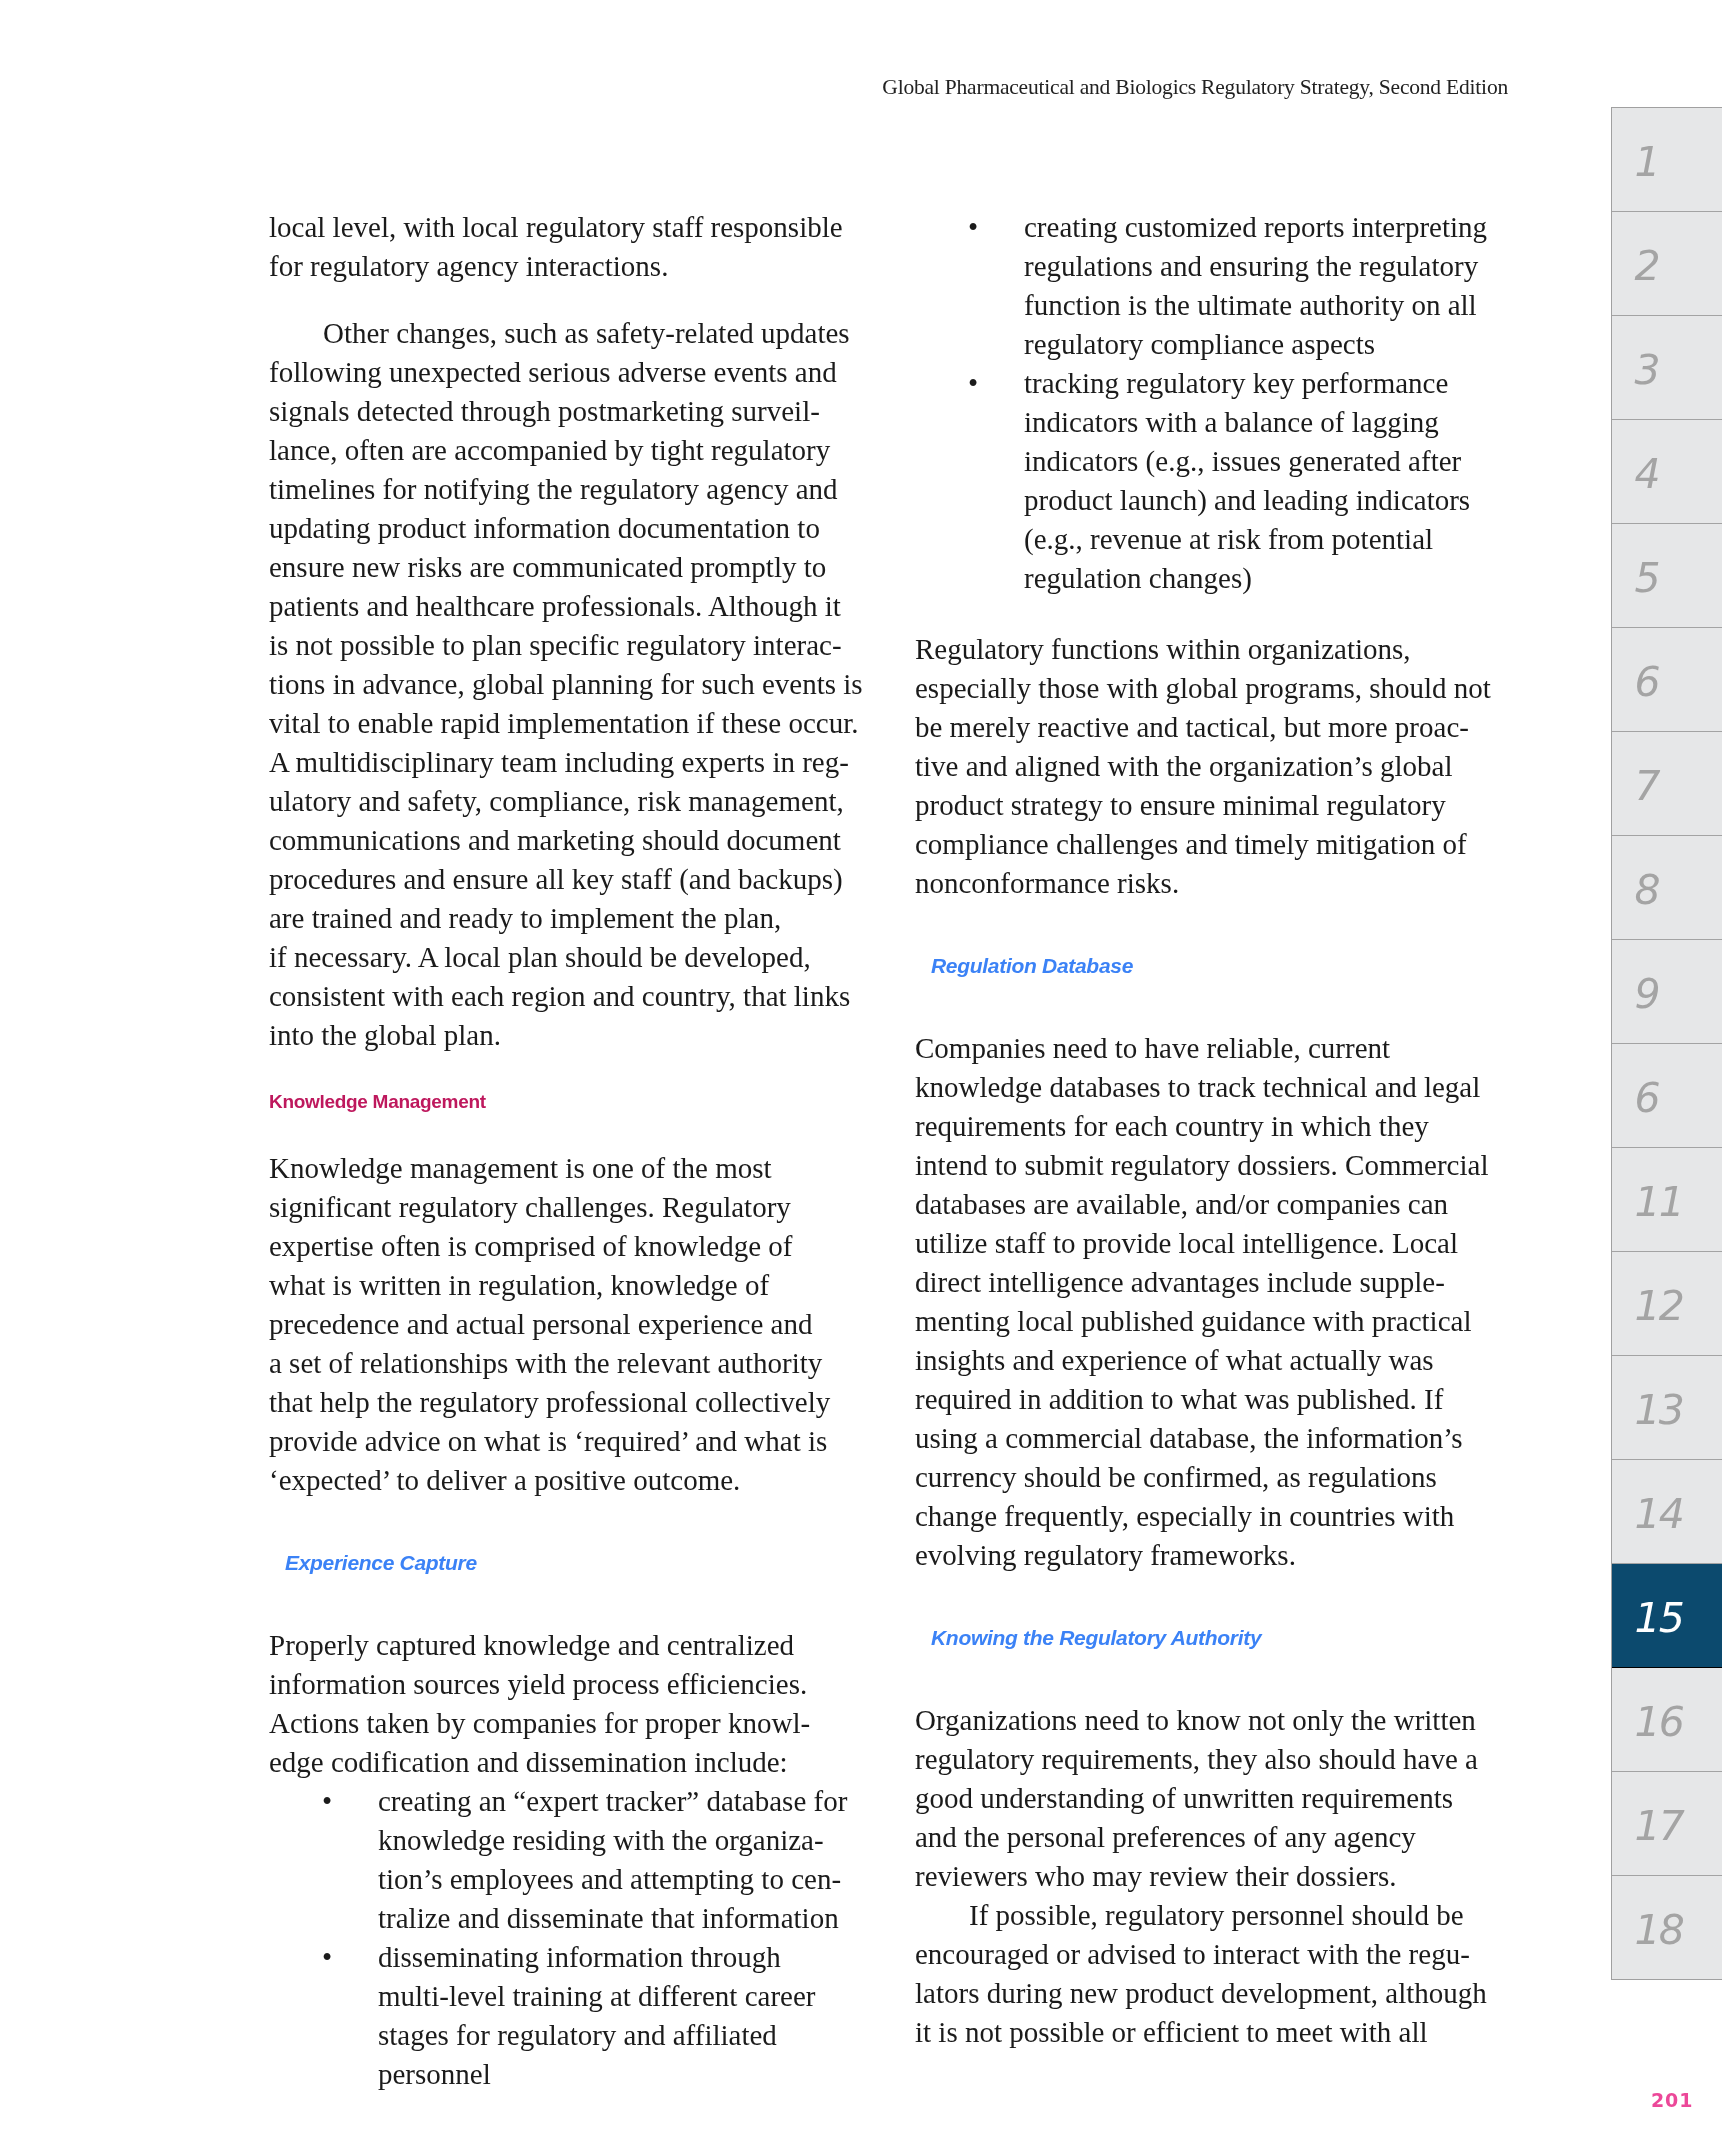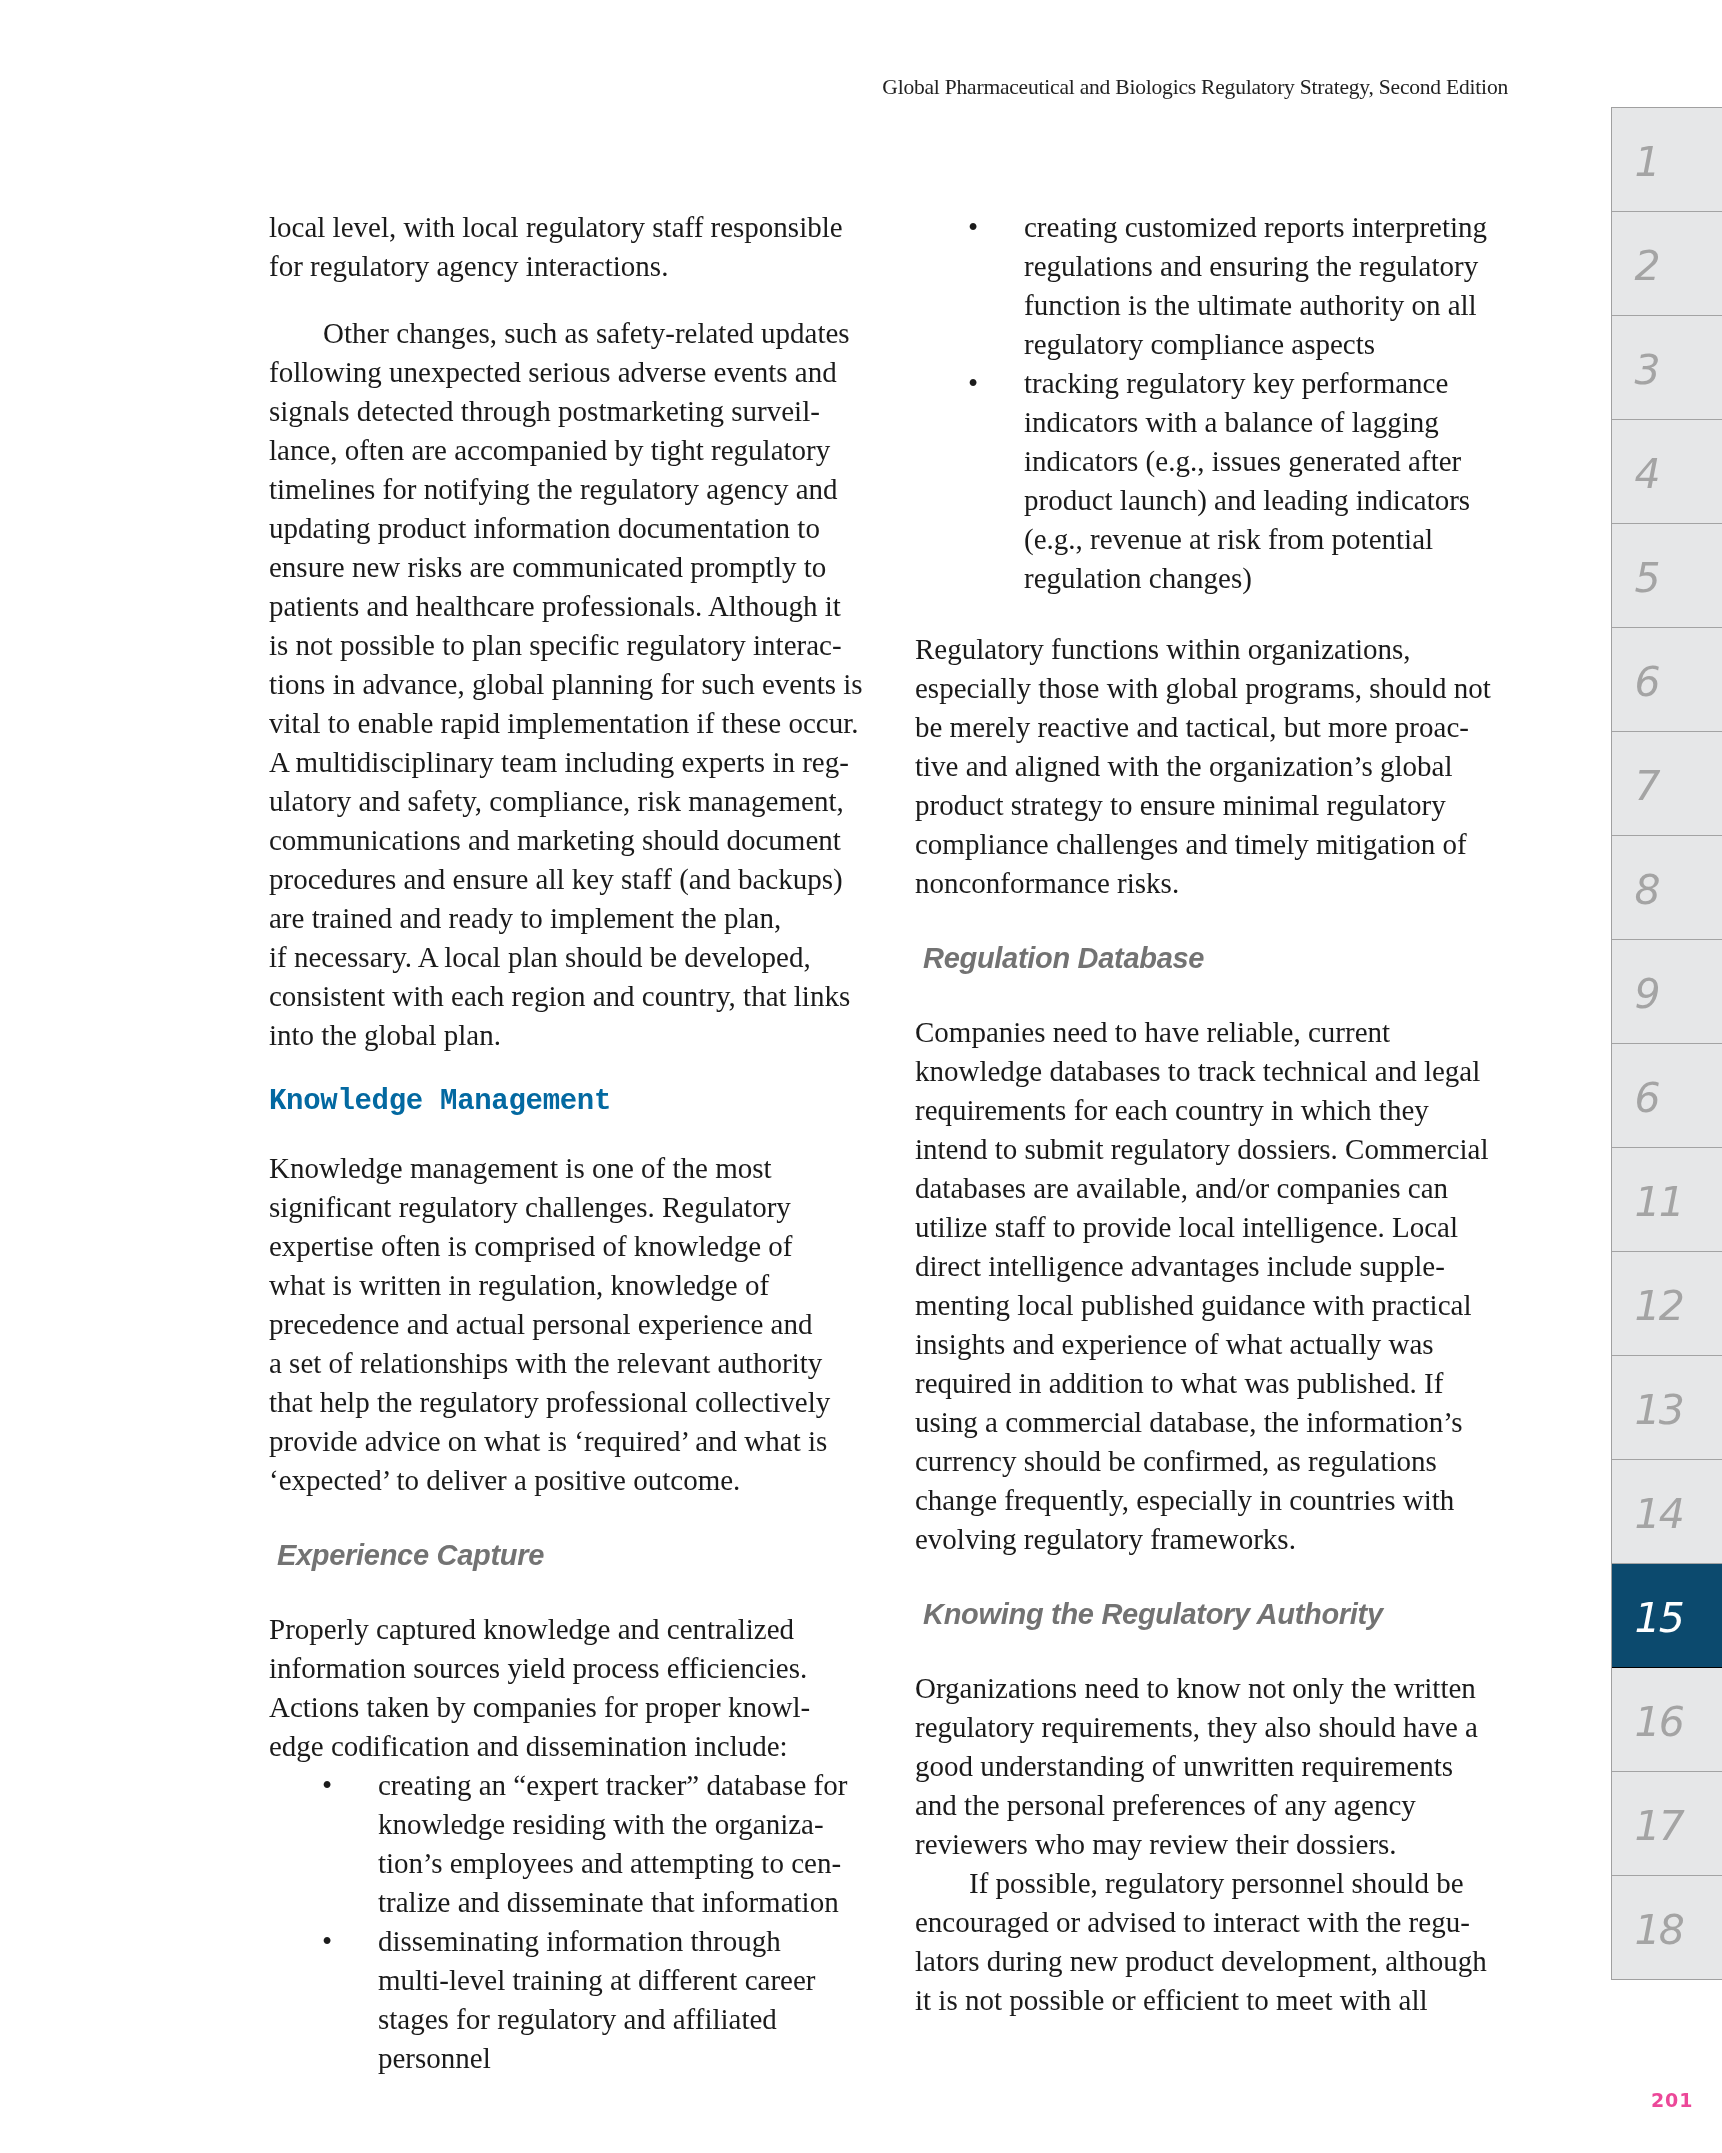--- a/index.html
+++ b/index.html
@@ -16,27 +16,27 @@
   .col {
     position: absolute; top: 208px; width: 600px;
     font-family: "Liberation Serif", serif;
     font-size: 29px; line-height: 39px; color: #1b1b1b;
   }
   .col.left { left: 269px; }
   .col.right { left: 915px; }
   .col p { margin: 0; }
   .line { display: block; white-space: nowrap; }
   h2.sec {
-    margin: 0; font-family: Liberation Mono, monospace;
-    font-size: 29px; line-height: 38px; font-weight: bold; color: #0369a1;
+    margin: 0; font-family: Liberation Sans, sans-serif;
+    font-size: 19px; line-height: 38px; font-weight: bold; color: #be185d;
     letter-spacing: -0.3px;
   }
   h3.sub {
-    margin: 8px; font-family: "Liberation Sans", sans-serif;
-    font-size: 29px; line-height: 38px; font-weight: bold; font-style: italic; color: #737373;
+    margin: 16px; font-family: "Liberation Sans", sans-serif;
+    font-size: 21px; line-height: 38px; font-weight: bold; font-style: italic; color: #3b82f6;
     letter-spacing: -0.3px;
   }
   ul.bullets { list-style: none; margin: 0; padding: 0; }
   ul.bullets li { position: relative; padding-left: 109px; }
   ul.bullets li .bullet {
     position: absolute; left: 53px; top: 0;
   }
   .gap-h { height: 28px; }
   .tabs {
     position: absolute; left: 1611px; top: 107px; width: 111px;

